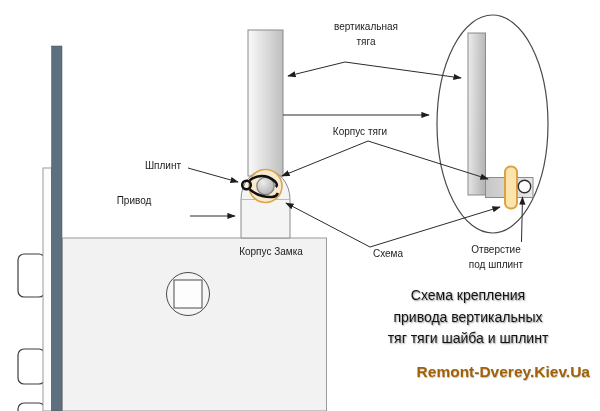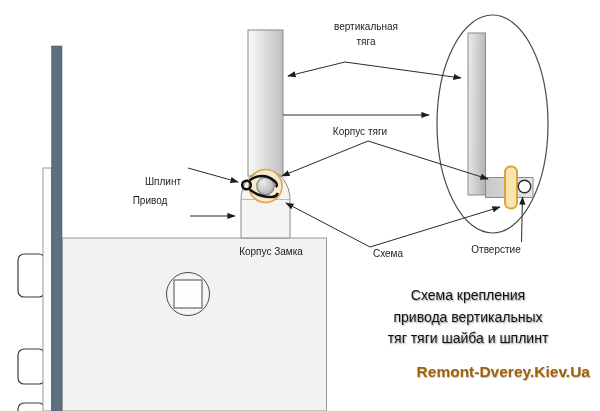--- a/index.html
+++ b/index.html
@@ -97,38 +97,39 @@
 
   <div class="lbl" style="left:316px;top:19px;width:100px;">
     <span>вертикальная</span>
     <span>тяга</span>
   </div>
 
   <div class="lbl" style="left:322px;top:124px;width:76px;">
     <span>Корпус тяги</span>
   </div>
 
-  <div class="lbl" style="left:138px;top:158px;width:50px;margin-top:16px;">
+  <div class="lbl" style="left:138px;top:158px;width:50px;">
     <span>Шплинт</span>
   </div>
 
-  <div class="lbl" style="left:94px;top:193px;width:112px;">
+  <div class="lbl" style="left:78px;top:193px;width:112px;">
     <span>Привод</span>
   </div>
 
   <div class="lbl" style="left:226px;top:244px;width:90px;">
     <span>Корпус Замка</span>
   </div>
 
   <div class="lbl" style="left:364px;top:246px;width:48px;">
     <span>Схема</span>
   </div>
 
   <div class="lbl" style="left:456px;top:242px;width:80px;">
     <span>Отверстие</span>
+    <span>под шплинт</span>
   </div>
 
   <div class="title">
     <span>Схема крепления</span>
     <span>привода вертикальных</span>
     <span>тяг тяги шайба и шплинт</span>
   </div>
 
   <div class="watermark">Remont-Dverey.Kiev.Ua</div>
 

